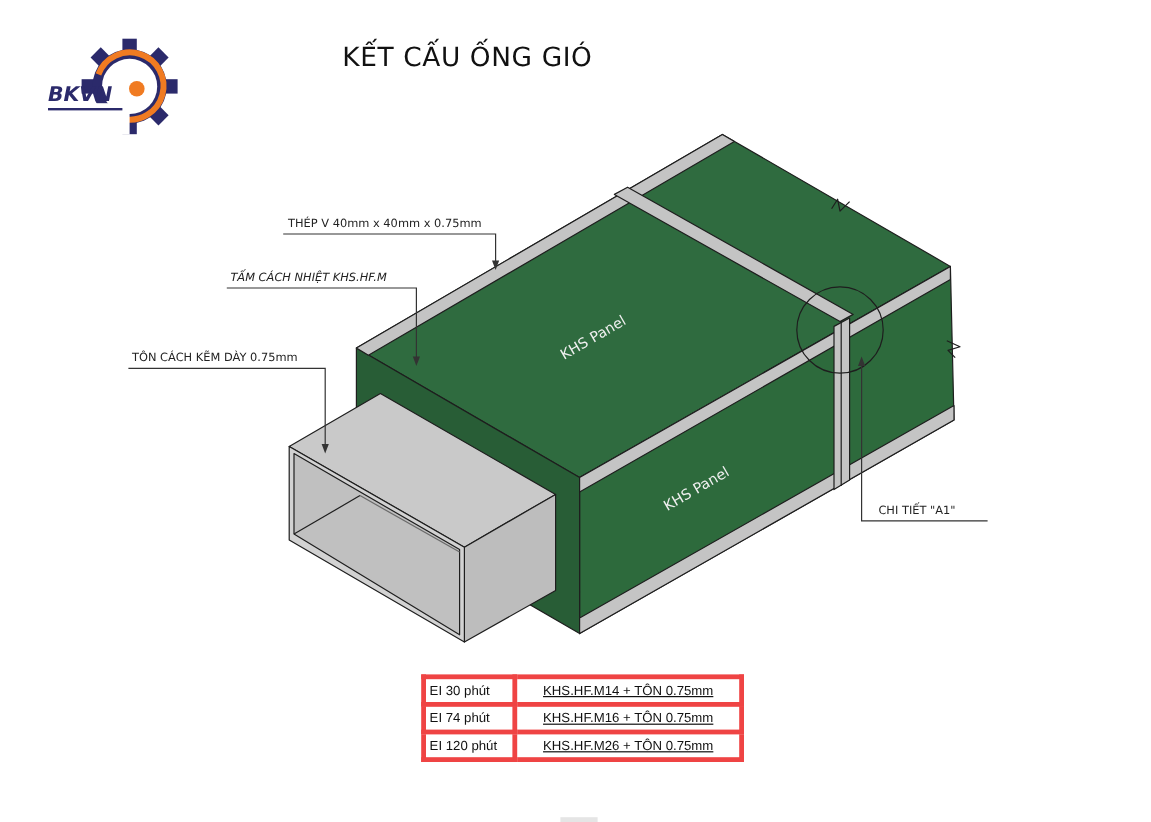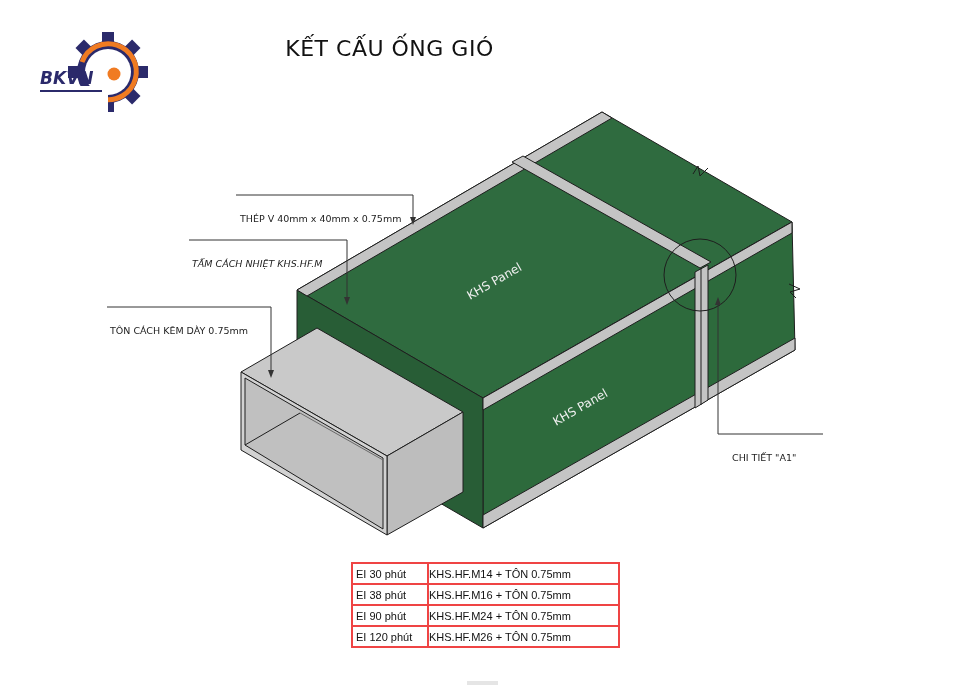--- a/index.html
+++ b/index.html
@@ -1,23 +1,23 @@
 <!DOCTYPE html>
 <html><head>
 <meta charset="utf-8">
 <style>
   html, body { margin:0; padding:0; background:#ffffff; }
   body { width:959px; height:685px; position:relative; overflow:hidden; font-family:"Liberation Sans", sans-serif; }
   .title { position:absolute; left:0; width:779px; top:36px; text-align:center; font-family:"DejaVu Sans", sans-serif; font-size:22px; color:#111; letter-spacing:0.5px; }
   .logo { position:absolute; left:38px; top:32px; width:112px; height:80px;font-style:italic; }
   svg.drawing { position:absolute; left:0; top:0; }
-  .label { position:absolute; font-family:"DejaVu Sans", sans-serif; font-size:9.5px; color:#222; white-space:nowrap;margin-top:32px; }
+  .label { position:absolute; font-family:"DejaVu Sans", sans-serif; font-size:9.5px; color:#222; white-space:nowrap; }
   table.spec { position:absolute; left:351px; top:562px; width:269px; border-collapse:collapse; font-family:"Liberation Sans", sans-serif; font-size:11px; color:#111; }
-  table.spec td { border:2px solid #ef4444; height:19px; padding:0 0 0 3px; }
-  table.spec td.c2 { text-align:left; padding:0; }
+  table.spec td { border:4px solid #ef4444; height:19px; padding:0 0 0 3px; }
+  table.spec td.c2 { text-align:center; padding:0;text-decoration:underline; }
   .foot { position:absolute; left:467px; top:681px; width:31px; height:4px; background:#e5e5e5; }
 </style>
 </head>
 <body>
 
 <div class="logo">
   <svg width="112" height="80" viewBox="0 0 112 80">
     <g transform="translate(70,40)">
       <g fill="#2b2a6b">
         <rect x="-6" y="-40" width="12" height="12"></rect>
@@ -103,26 +103,22 @@
   <colgroup>
       <col style="width:76px">
       <col>
     </colgroup>
   <tbody>
       <tr>
     <td>EI 30 phút</td>
     <td class="c2">KHS.HF.M14 + TÔN 0.75mm</td>
   </tr>
   <tr>
-    <td>EI 38 phút</td>
+    <td>EI 74 phút</td>
     <td class="c2">KHS.HF.M16 + TÔN 0.75mm</td>
-  </tr>
-  <tr>
-    <td>EI 90 phút</td>
-    <td class="c2">KHS.HF.M24 + TÔN 0.75mm</td>
   </tr>
   <tr>
     <td>EI 120 phút</td>
     <td class="c2">KHS.HF.M26 + TÔN 0.75mm</td>
   </tr>
 </tbody>
   </table>
 
 <div class="foot"></div>
 

